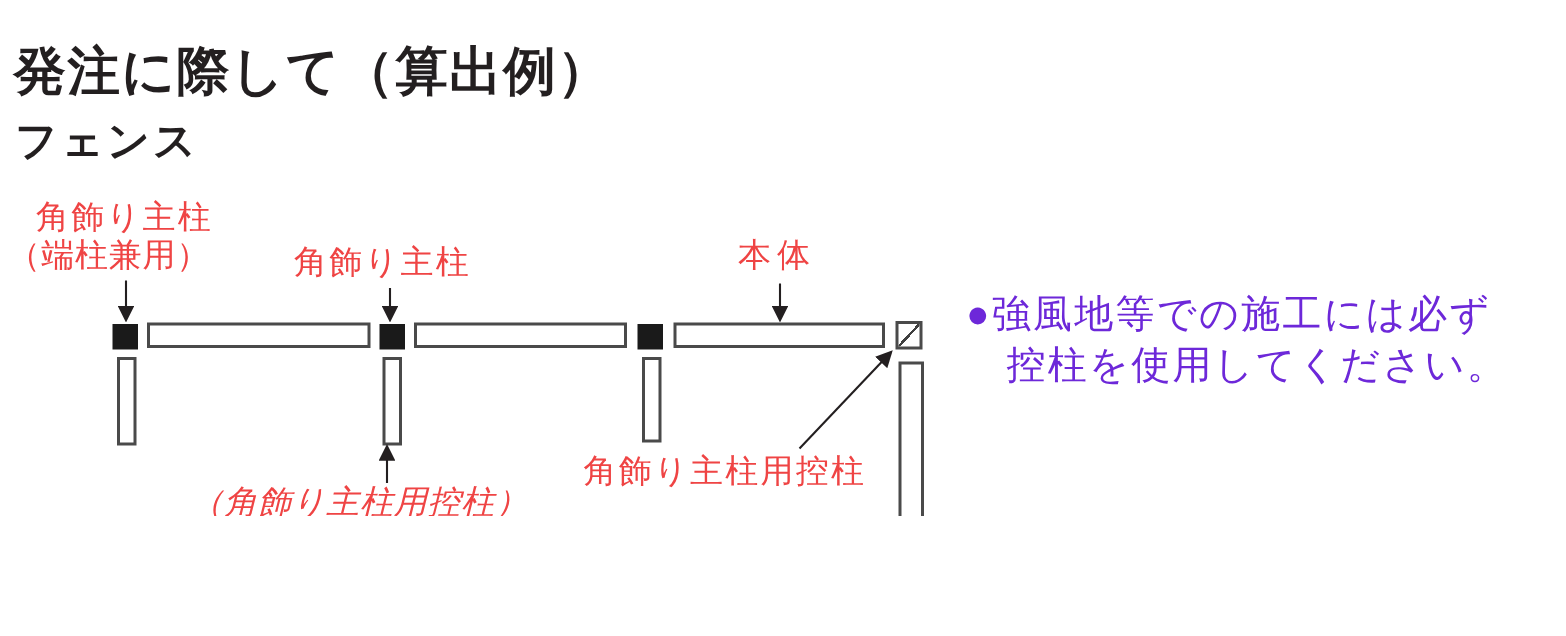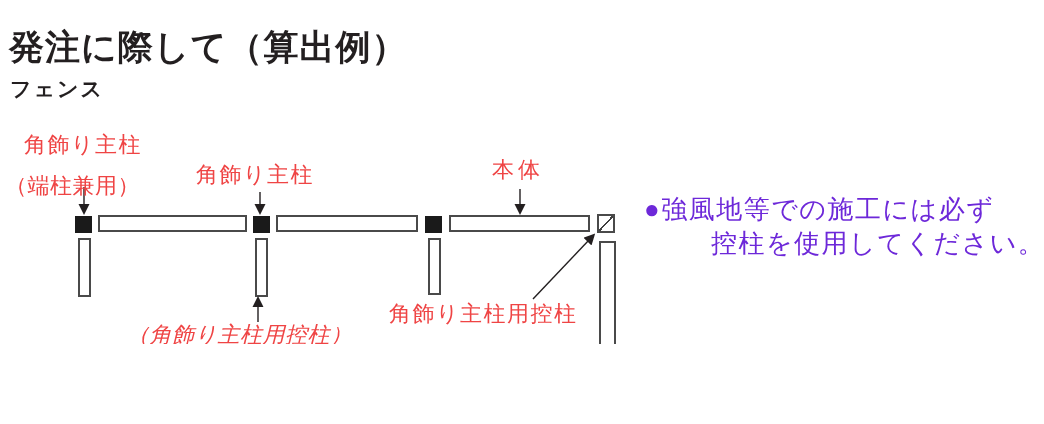--- a/index.html
+++ b/index.html
@@ -1,36 +1,36 @@
 <!DOCTYPE html>
 <html><head>
 <meta charset="utf-8">
 <style>
   html,body{margin:0;padding:0;background:#ffffff;}
   body{font-family:"Liberation Sans",sans-serif;color:#231f20;}
   .canvas{position:relative;width:1044px;height:344px;background:#ffffff;overflow:hidden;}
 
   
   .title{position:absolute;left:9px;top:24px;font-size:35px;font-weight:700;letter-spacing:1px;white-space:nowrap;}
-  .subtitle-bold{position:absolute;left:10px;top:75px;font-size:21px;font-weight:700;letter-spacing:2px;white-space:nowrap;}
+  .subtitle-bold{position:absolute;left:10px;top:75px;font-size:28px;font-weight:700;letter-spacing:2px;white-space:nowrap;}
   .subtitle-rest{position:absolute;left:152px;top:76px;font-size:23px;font-weight:400;letter-spacing:1px;white-space:nowrap;}
 
   
   .dlabel{position:absolute;font-size:22px;font-weight:400;letter-spacing:1.5px;white-space:nowrap;color:#ef4444;}
   .l1a{left:24px;top:130px;}
-  .l1b{left:5px;top:155px;letter-spacing:0.5px;margin-top:16px;}
+  .l1b{left:5px;top:155px;letter-spacing:0.5px;}
   .l2{left:196px;top:160px;}
   .l3{left:492px;top:155px;letter-spacing:4px;}
   .l4{left:127px;top:320px;letter-spacing:0.5px;font-style:italic;}
   .l5{left:389px;top:299px;}
 
   
   .note-line{position:absolute;font-size:26px;letter-spacing:1.5px;white-space:nowrap;color:#6d28d9;}
   .n1{left:644px;top:192px;}
-  .n2{left:671px;top:226px;margin-left:40px;}
+  .n2{left:671px;top:226px;}
 
   
   .shape{position:absolute;box-sizing:border-box;}
   .blk{background:#1a1a1a;}
   .panel{background:#ffffff;border:2px solid #4a4a4a;}
   .sq1{left:75px;top:216px;width:17px;height:17px;}
   .sq2{left:253px;top:216px;width:17px;height:17px;}
   .sq3{left:425px;top:216px;width:17px;height:17px;}
   .p1{left:98px;top:215px;width:149px;height:17px;}
   .p2{left:276px;top:215px;width:142px;height:17px;}

